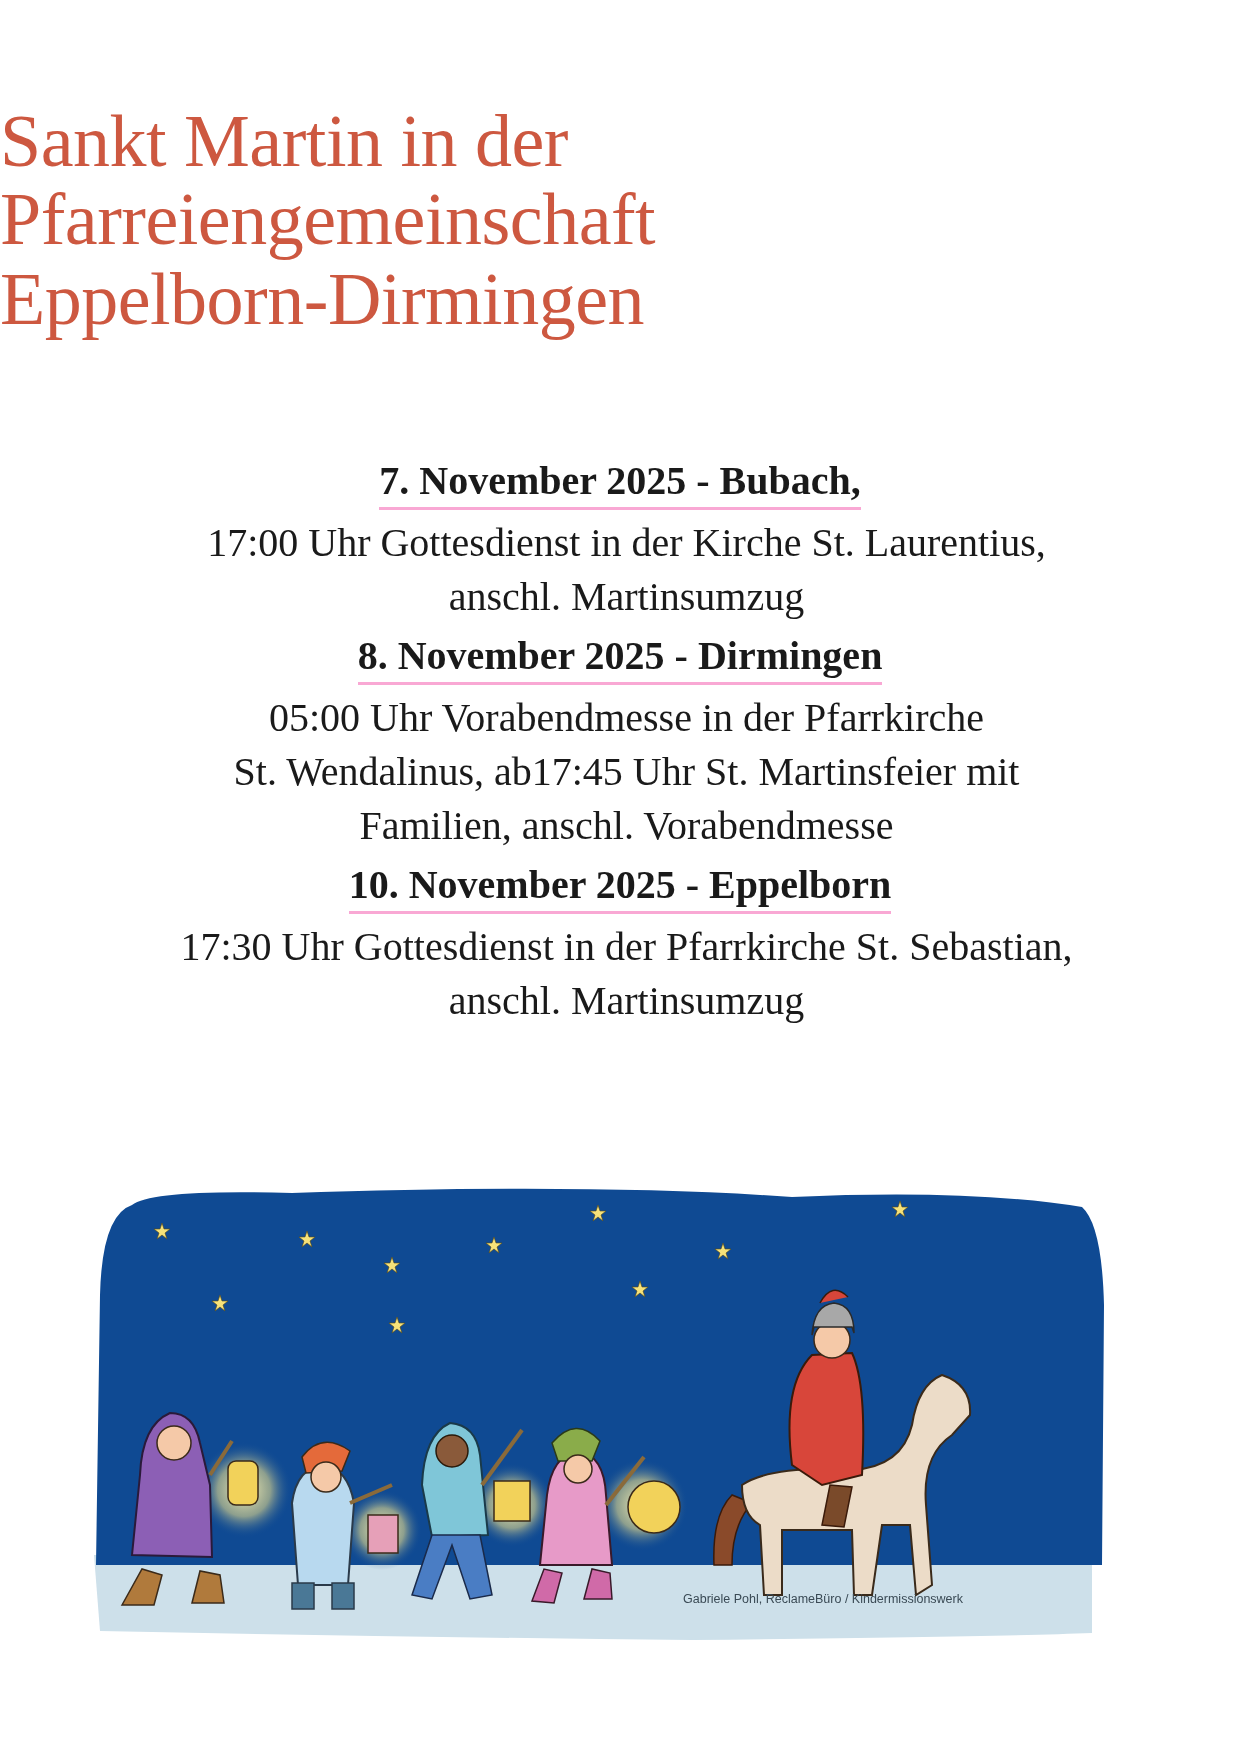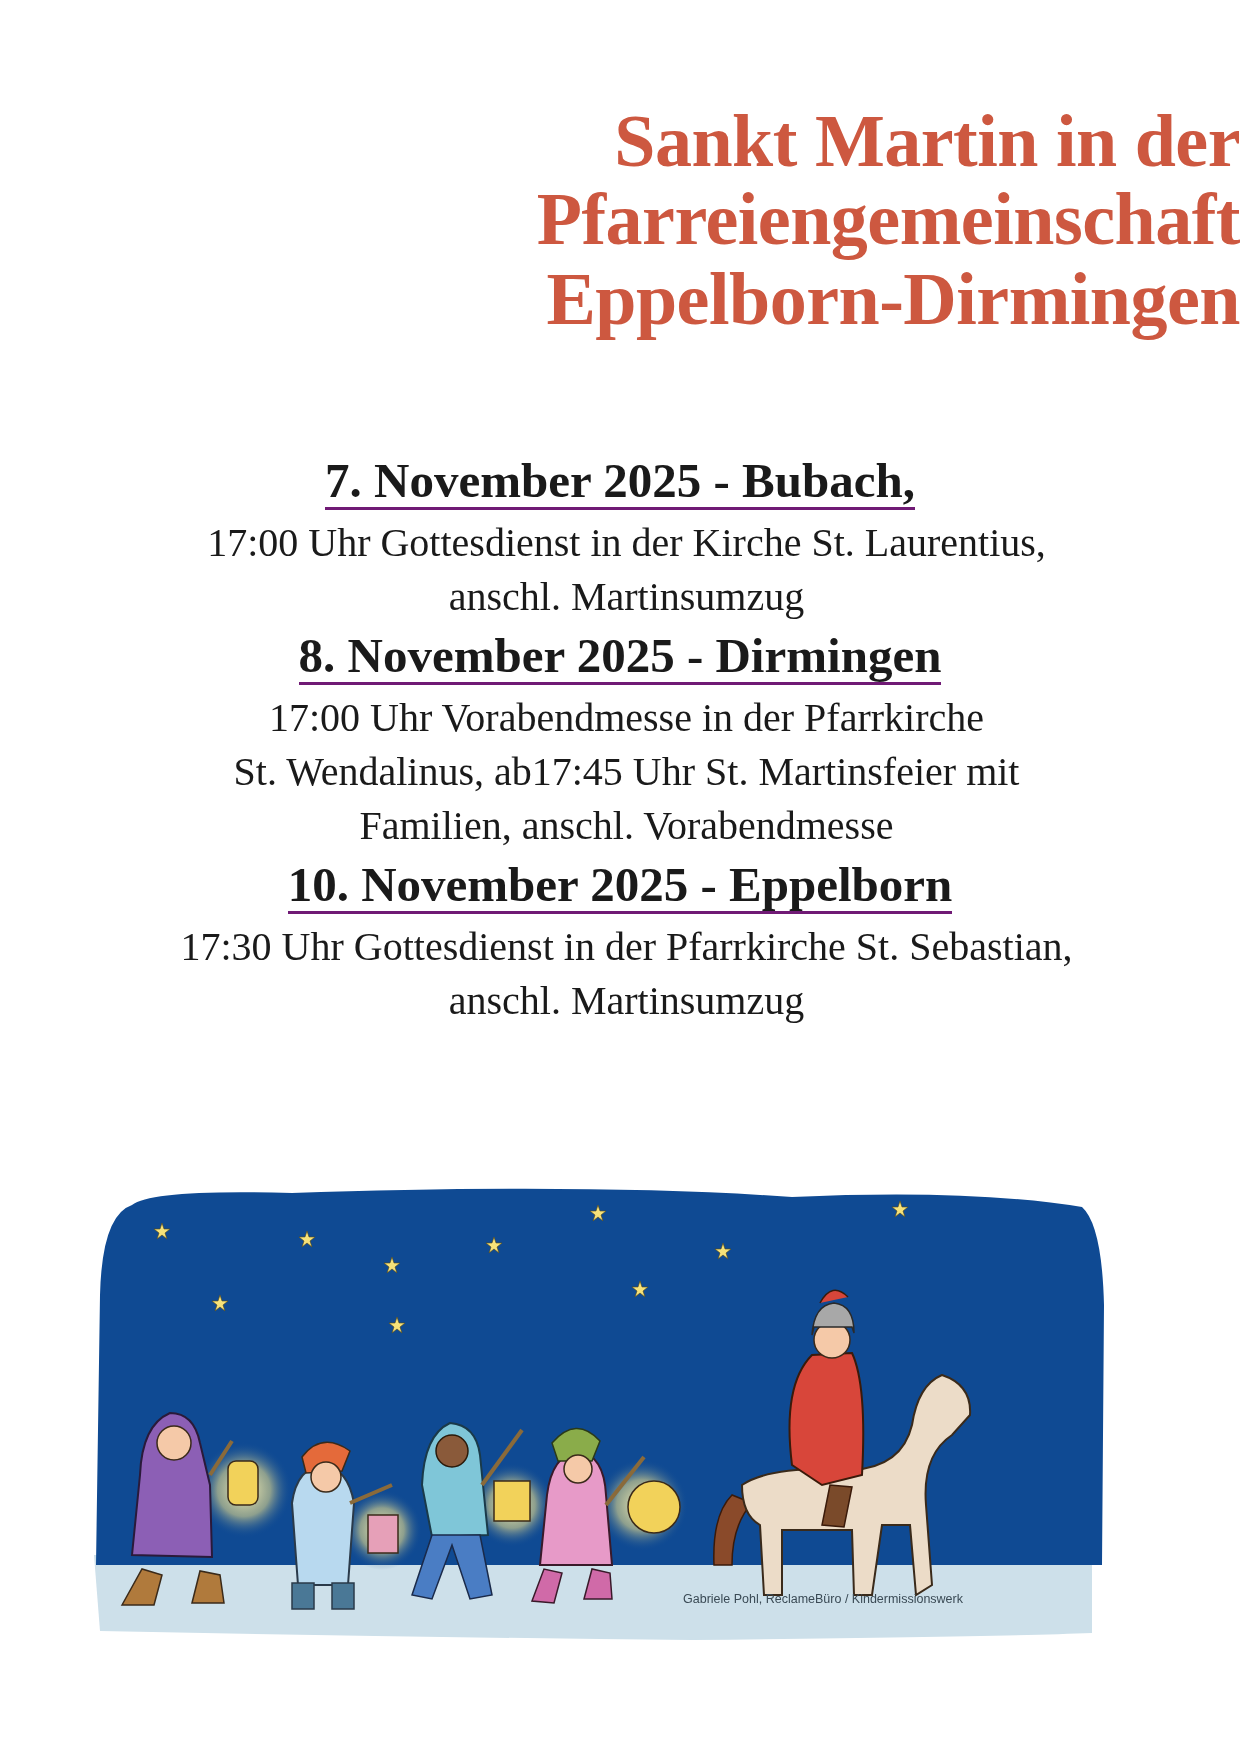--- a/index.html
+++ b/index.html
@@ -1,22 +1,22 @@
 <!DOCTYPE html>
 <html><head>
   <meta charset="utf-8">
   <style>
     html, body { margin: 0; padding: 0; background: #ffffff; }
     body { width: 1240px; height: 1754px; position: relative; overflow: hidden; font-family: "Liberation Serif", "DejaVu Serif", serif; }
-    .title-block { position: absolute; top: 102px; left: 0; width: 1240px; text-align: right; color: #cd5840; font-weight: bold; }
+    .title-block { position: absolute; top: 102px; left: 0; width: 1240px; text-align: left; color: #cd5840; }
     .title-line { font-size: 74px; line-height: 78px; letter-spacing: -0.5px; }
     .title-line.l3 { margin-top: 2px; }
     .events { position: absolute; top: 455px; left: 0; width: 1240px; text-align: center; color: #1a1a1a; }
     .event { margin-bottom: 6px; }
-    .event-date { display: inline-block; font-size: 49px; font-weight: bold; line-height: 52px; border-bottom: 3px solid #701a75; padding-bottom: 0; margin-bottom: 6px; }
+    .event-date { display: inline-block; font-size: 40px; font-weight: bold; line-height: 52px; border-bottom: 3px solid #f9a8d4; padding-bottom: 0; margin-bottom: 6px; }
     .event-desc { font-size: 40px; line-height: 54px; }
     .event-desc span { display: block; padding-left: 13px; }
     .illustration { position: absolute; left: 92px; top: 1185px; width: 1060px; height: 462px; }
     .illustration svg { display: block; }
     .credit { position: absolute; left: 683px; top: 1592px; font-family: Liberation Sans, sans-serif; font-size: 12.5px; color: #3a4a55; }
   </style>
 </head>
 <body>
 
 <div class="title-block">
@@ -29,21 +29,21 @@
   <div class="event">
     <div class="event-date">7. November 2025 - Bubach,</div>
     <div class="event-desc">
       <span>17:00 Uhr Gottesdienst in der Kirche St. Laurentius,</span>
       <span>anschl. Martinsumzug</span>
     </div>
   </div>
   <div class="event">
     <div class="event-date">8. November 2025 - Dirmingen</div>
     <div class="event-desc">
-      <span>17:00 Uhr Vorabendmesse in der Pfarrkirche</span>
+      <span>05:00 Uhr Vorabendmesse in der Pfarrkirche</span>
       <span>St. Wendalinus, ab17:45 Uhr St. Martinsfeier mit</span>
       <span>Familien, anschl. Vorabendmesse</span>
     </div>
   </div>
   <div class="event">
     <div class="event-date">10. November 2025 - Eppelborn</div>
     <div class="event-desc">
       <span>17:30 Uhr Gottesdienst in der Pfarrkirche St. Sebastian,</span>
       <span>anschl. Martinsumzug</span>
     </div>

